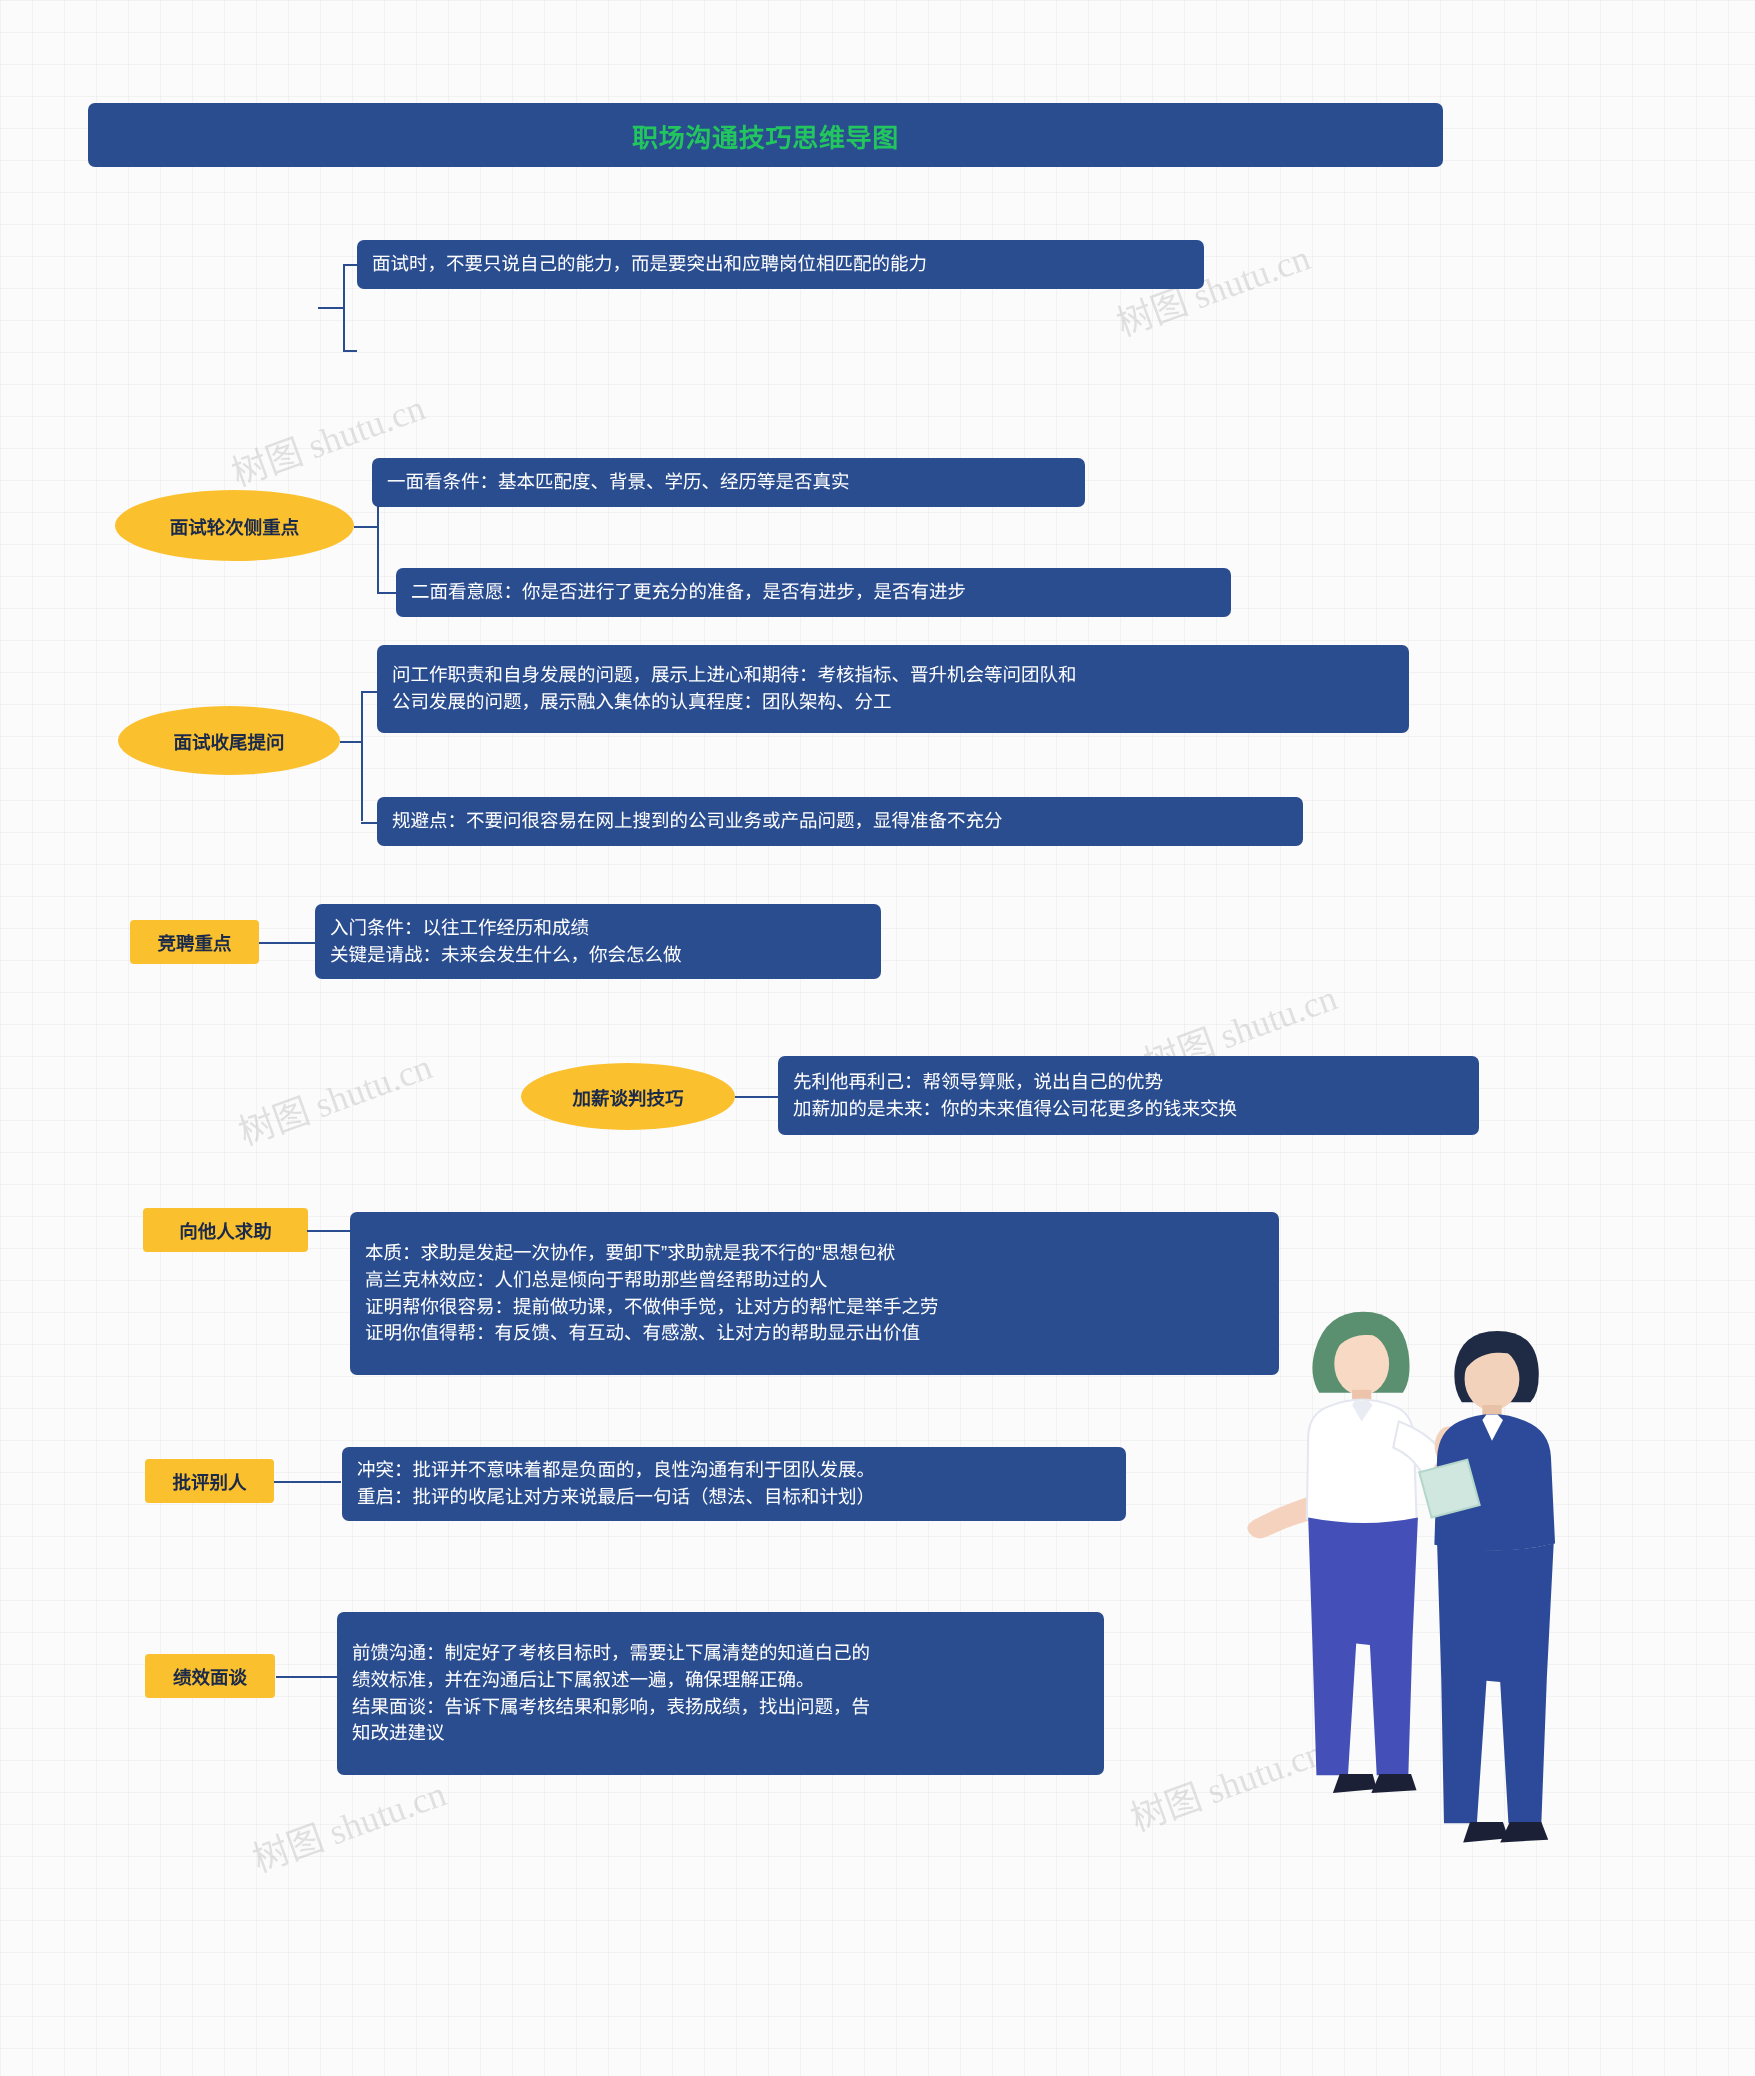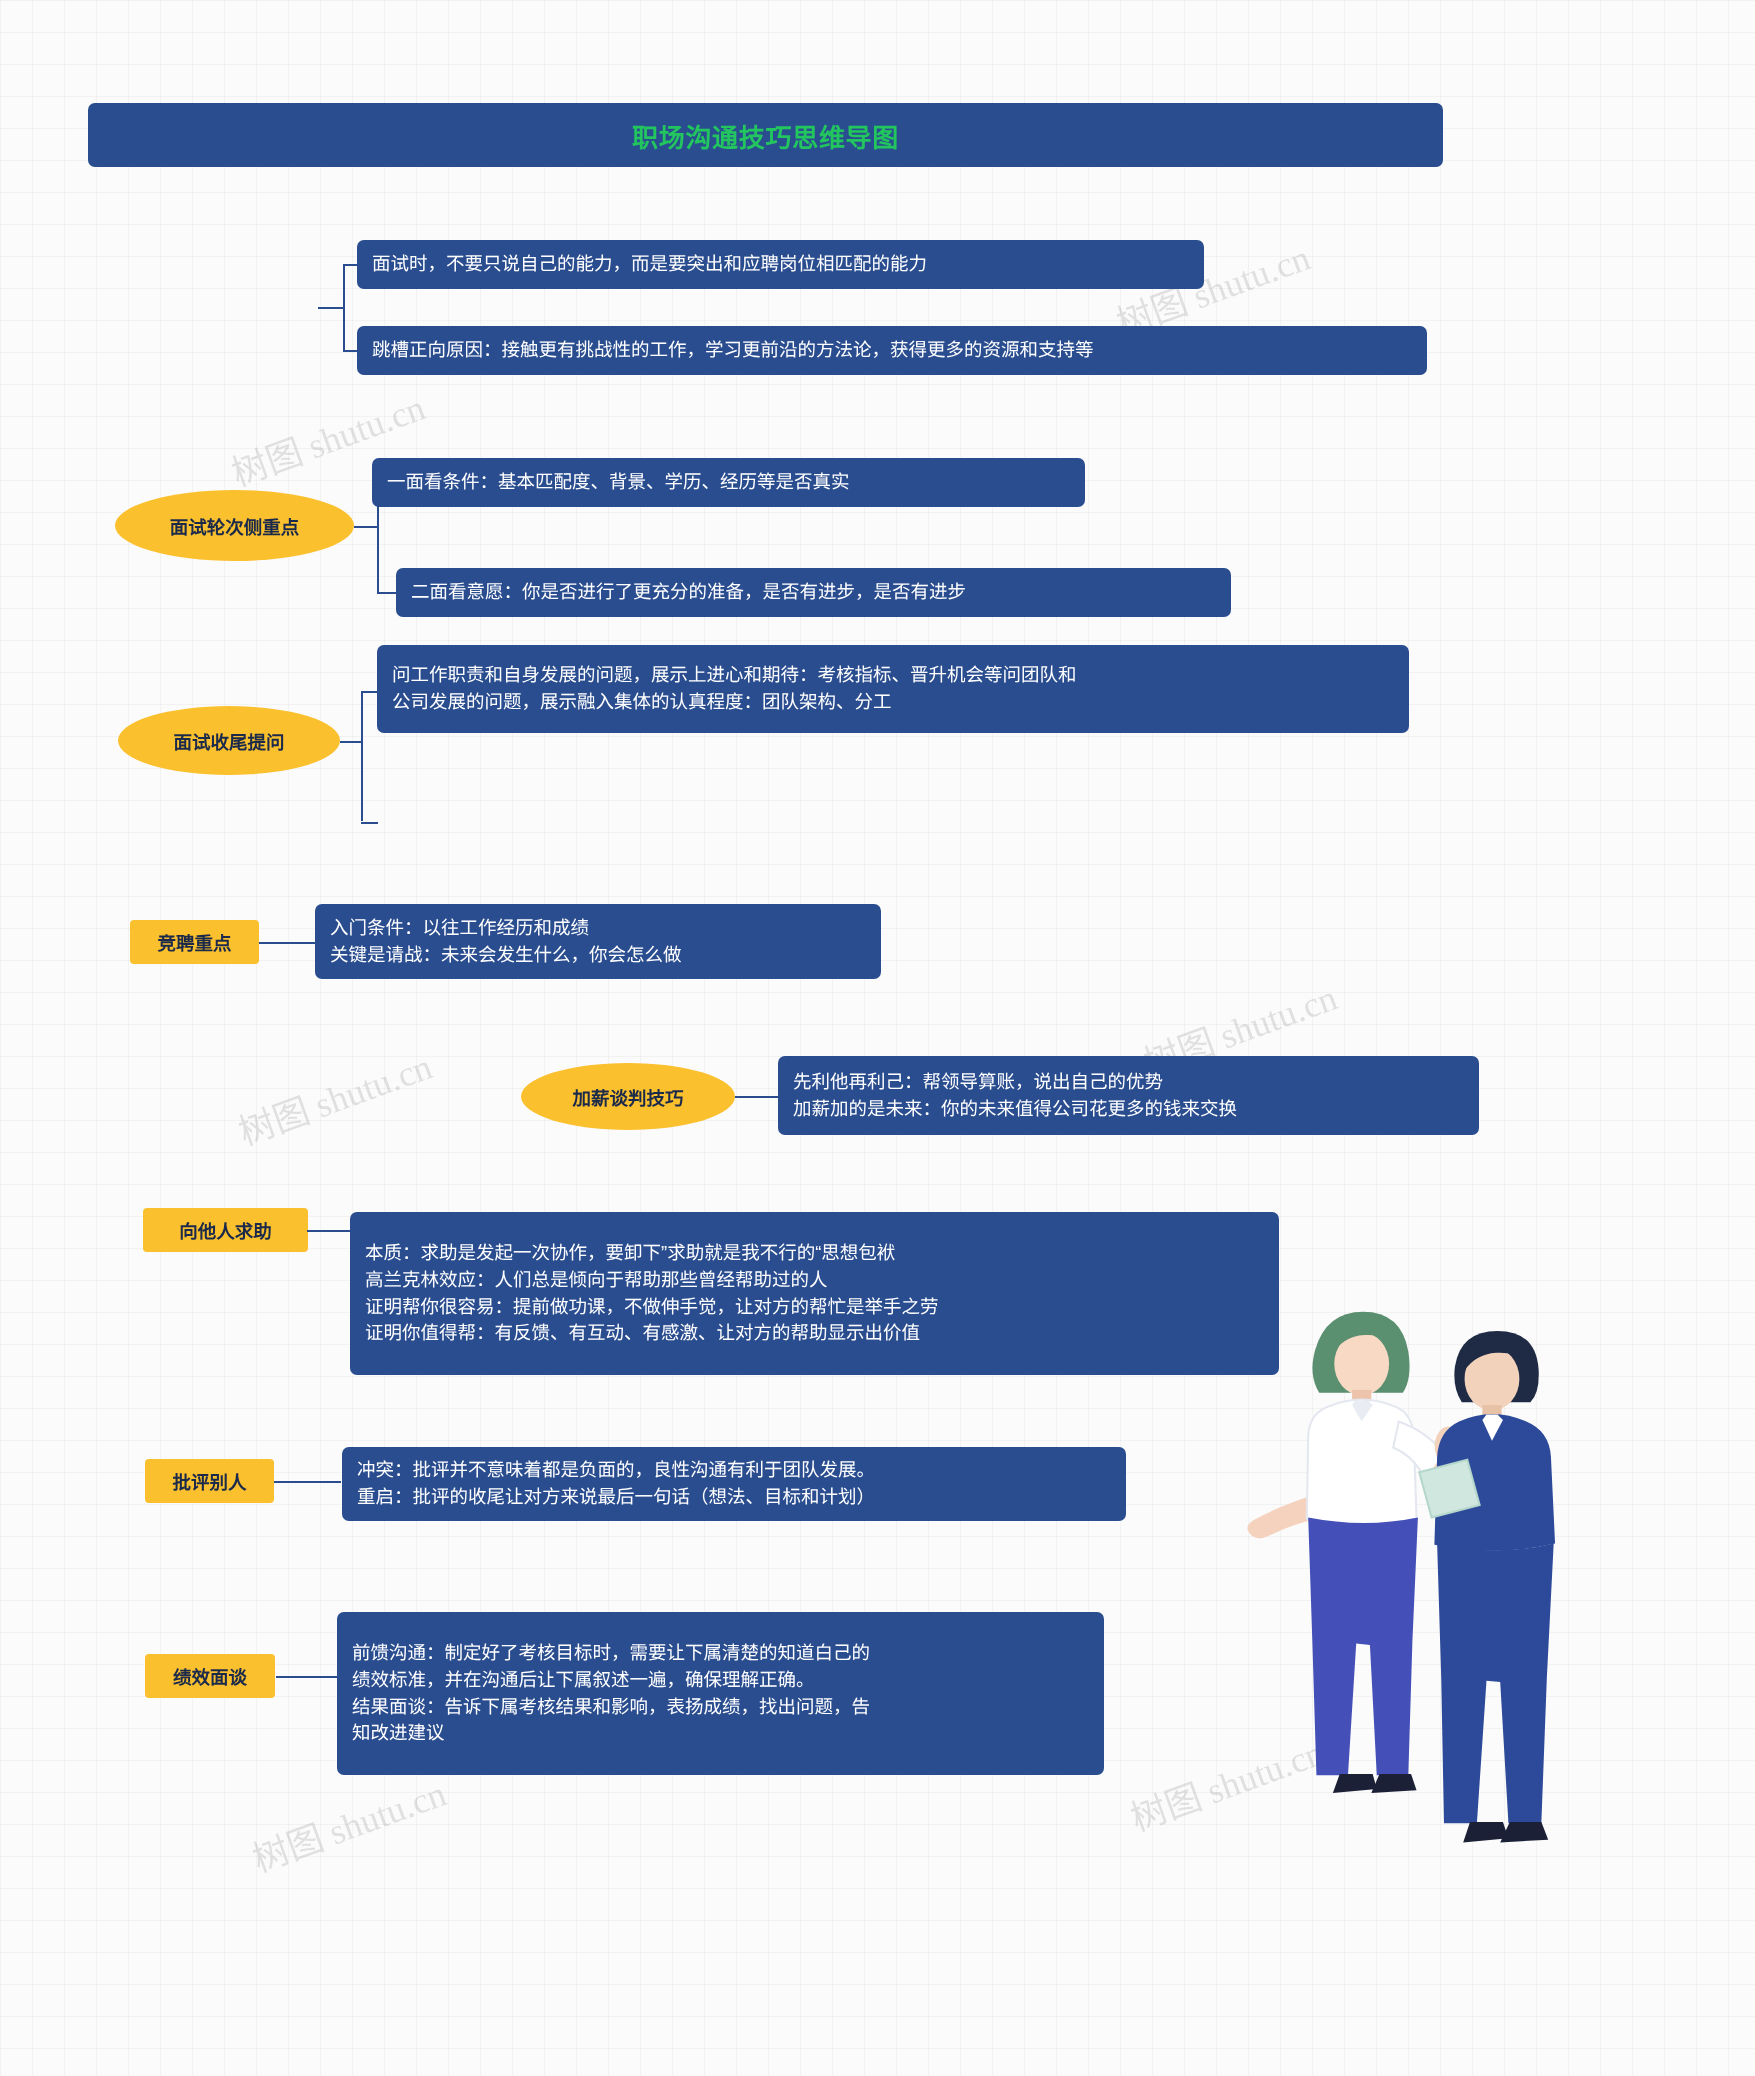--- a/index.html
+++ b/index.html
@@ -120,23 +120,20 @@
 
 
   <div class="line h" style="left:318px; top:307px; width:25px;"></div>
   <div class="line v" style="left:343px; top:264px; height:86px;"></div>
   <div class="line h" style="left:343px; top:264px; width:13.7px;"></div>
   <div class="line h" style="left:343px; top:350px; width:13.7px;"></div>
 
   <div class="box" style="left:357px; top:240px; width:847px; height:49px;">
     <span class="inner">面试时，不要只说自己的能力，而是要突出和应聘岗位相匹配的能力</span>
   </div>
-  <div class="box" style="left:357px; top:326px; width:1070px; height:49px;">
-    <span class="inner">跳槽正向原因：接触更有挑战性的工作，学习更前沿的方法论，获得更多的资源和支持等</span>
-  </div>
 
   <div class="pill oval" style="left:115px; top:490px; width:239px; height:71px;">面试轮次侧重点</div>
 
   <div class="line h" style="left:354px; top:526px; width:23px;"></div>
   <div class="line v" style="left:377px; top:482px; height:110px;"></div>
   <div class="line h" style="left:377px; top:482px; width:19px;"></div>
   <div class="line h" style="left:377px; top:592px; width:19px;"></div>
 
   <div class="box" style="left:372px; top:458px; width:713px; height:49px;">
     <span class="inner">一面看条件：基本匹配度、背景、学历、经历等是否真实</span>
@@ -148,20 +145,23 @@
   <div class="pill oval" style="left:118px; top:706px; width:222px; height:69px;">面试收尾提问</div>
 
   <div class="line h" style="left:340px; top:741px; width:20.6px;"></div>
   <div class="line v" style="left:361px; top:691px; height:130px;"></div>
   <div class="line h" style="left:361px; top:691px; width:16.5px;"></div>
   <div class="line h" style="left:361px; top:822px; width:16.5px;"></div>
 
   <div class="box" style="left:377px; top:645px; width:1032px; height:88px;">
     <span class="inner">问工作职责和自身发展的问题，展示上进心和期待：考核指标、晋升机会等问团队和
 公司发展的问题，展示融入集体的认真程度：团队架构、分工</span>
+  </div>
+  <div class="box" style="left:377px; top:797px; width:926px; height:49px;">
+    <span class="inner">规避点：不要问很容易在网上搜到的公司业务或产品问题，显得准备不充分</span>
   </div>
 
   <div class="pill tag" style="left:130px; top:920px; width:129px; height:44px;">竞聘重点</div>
 
   <div class="line h" style="left:259px; top:942px; width:56px;"></div>
 
   <div class="box" style="left:315px; top:904px; width:566px; height:75px;">
     <span class="inner">入门条件：以往工作经历和成绩
 关键是请战：未来会发生什么，你会怎么做</span>
   </div>

